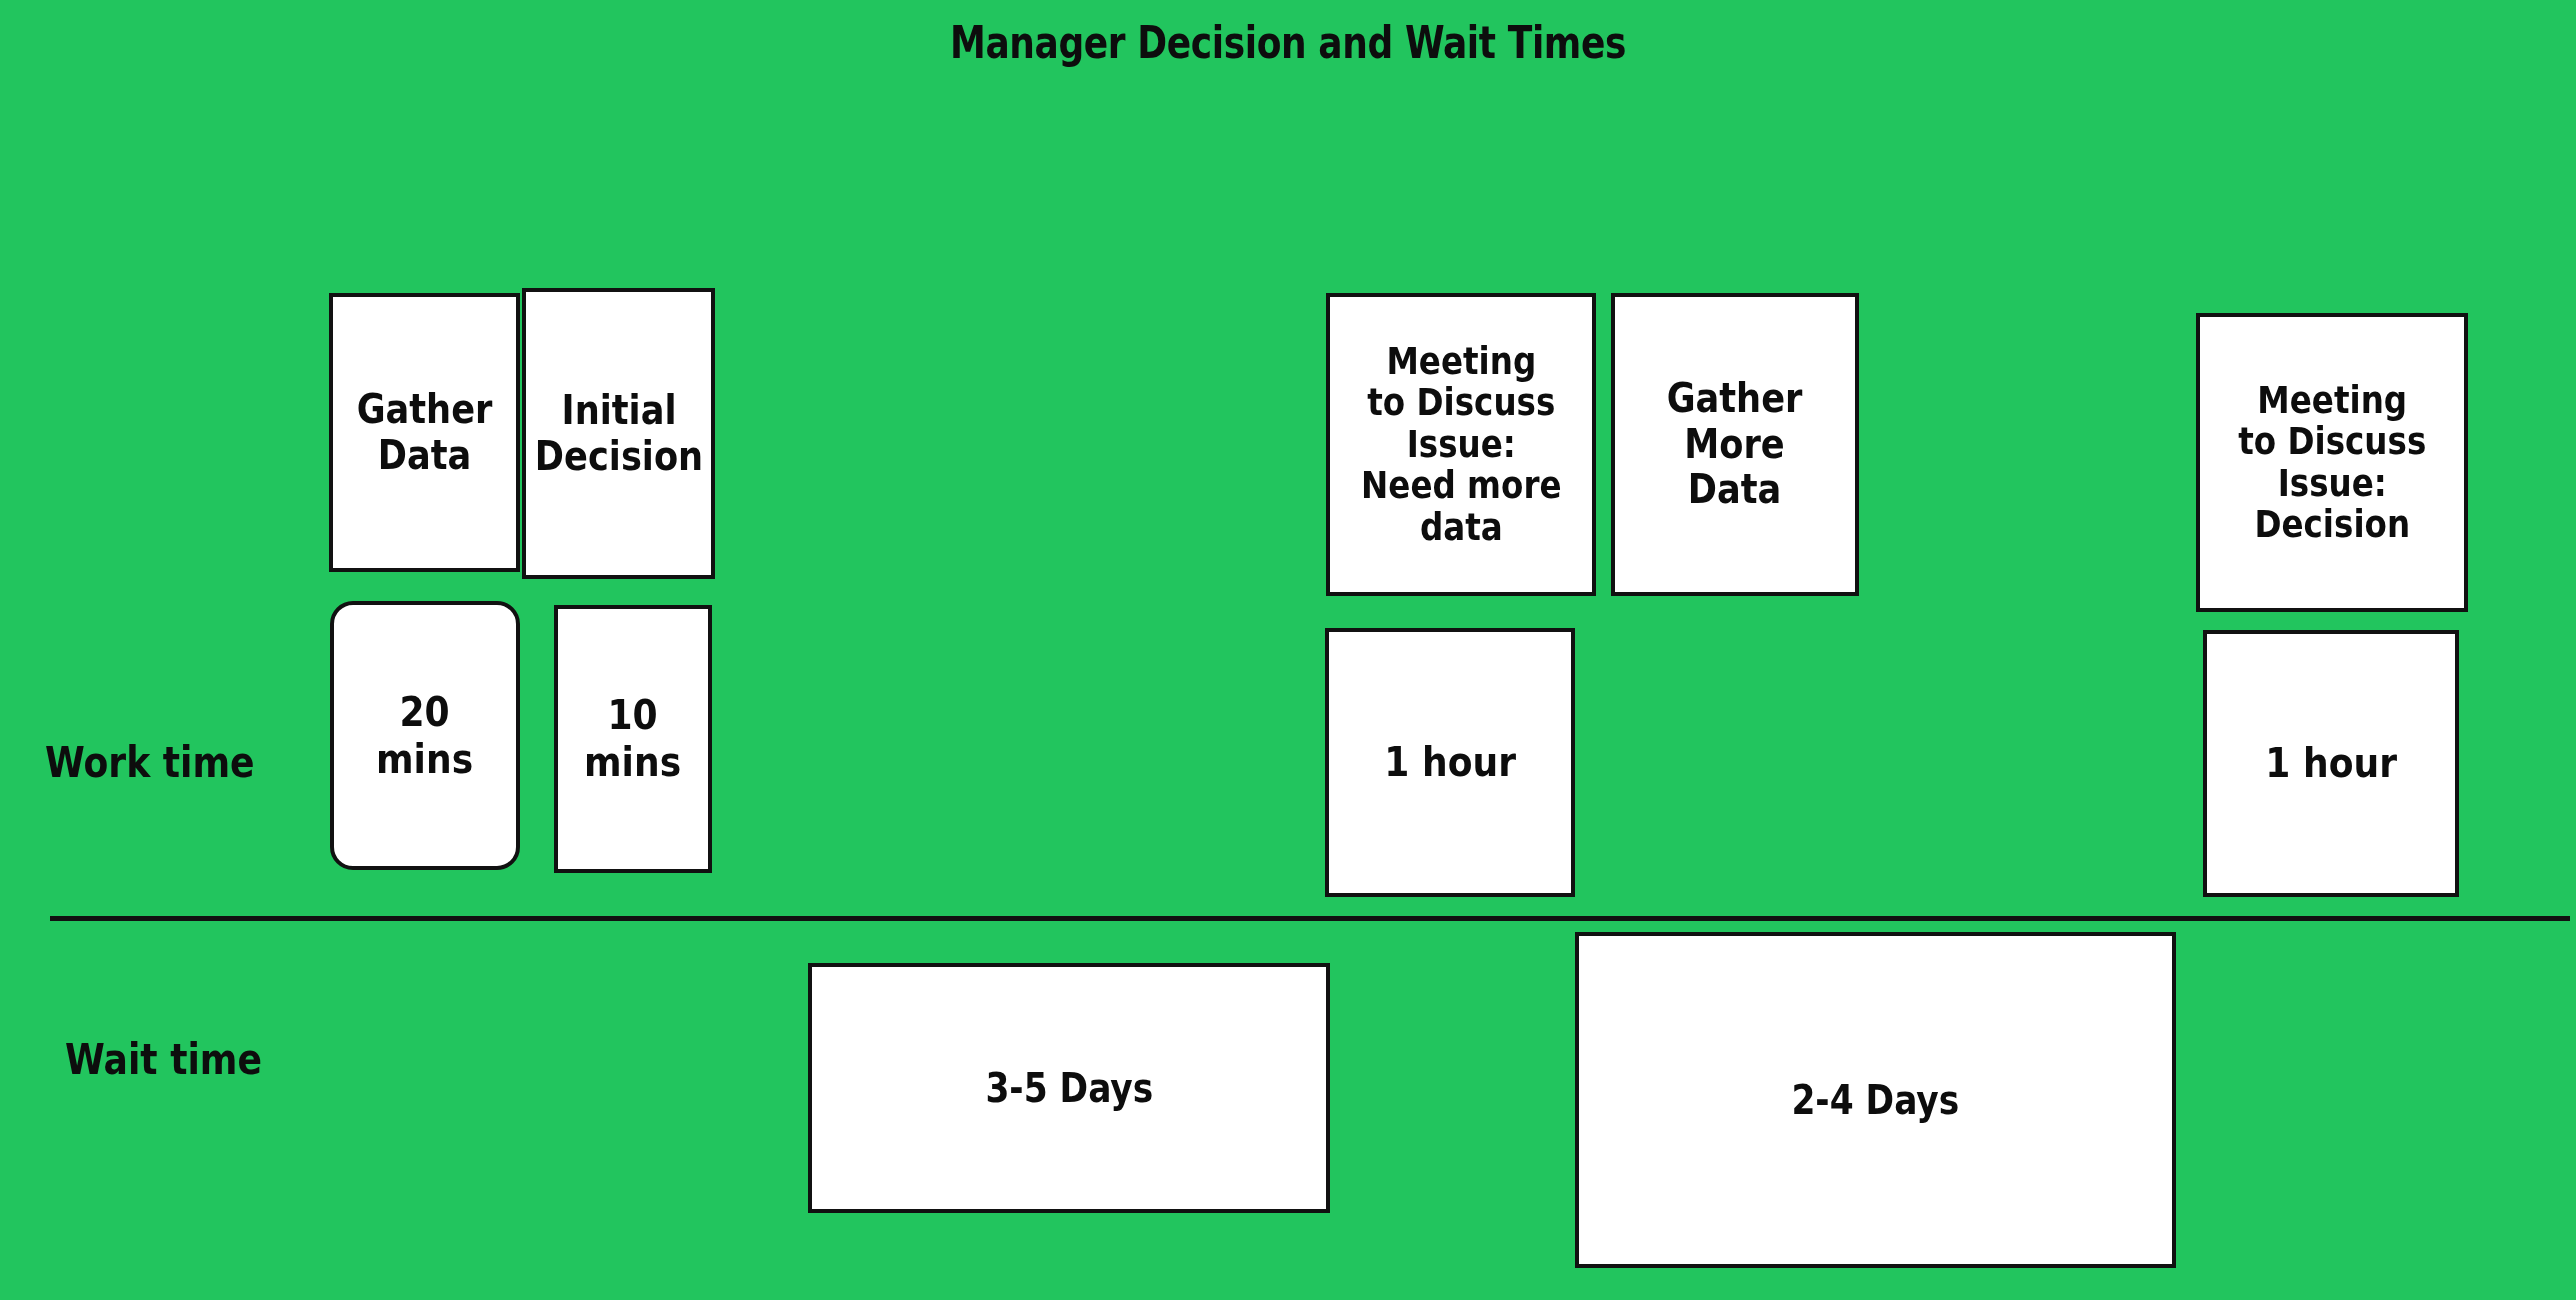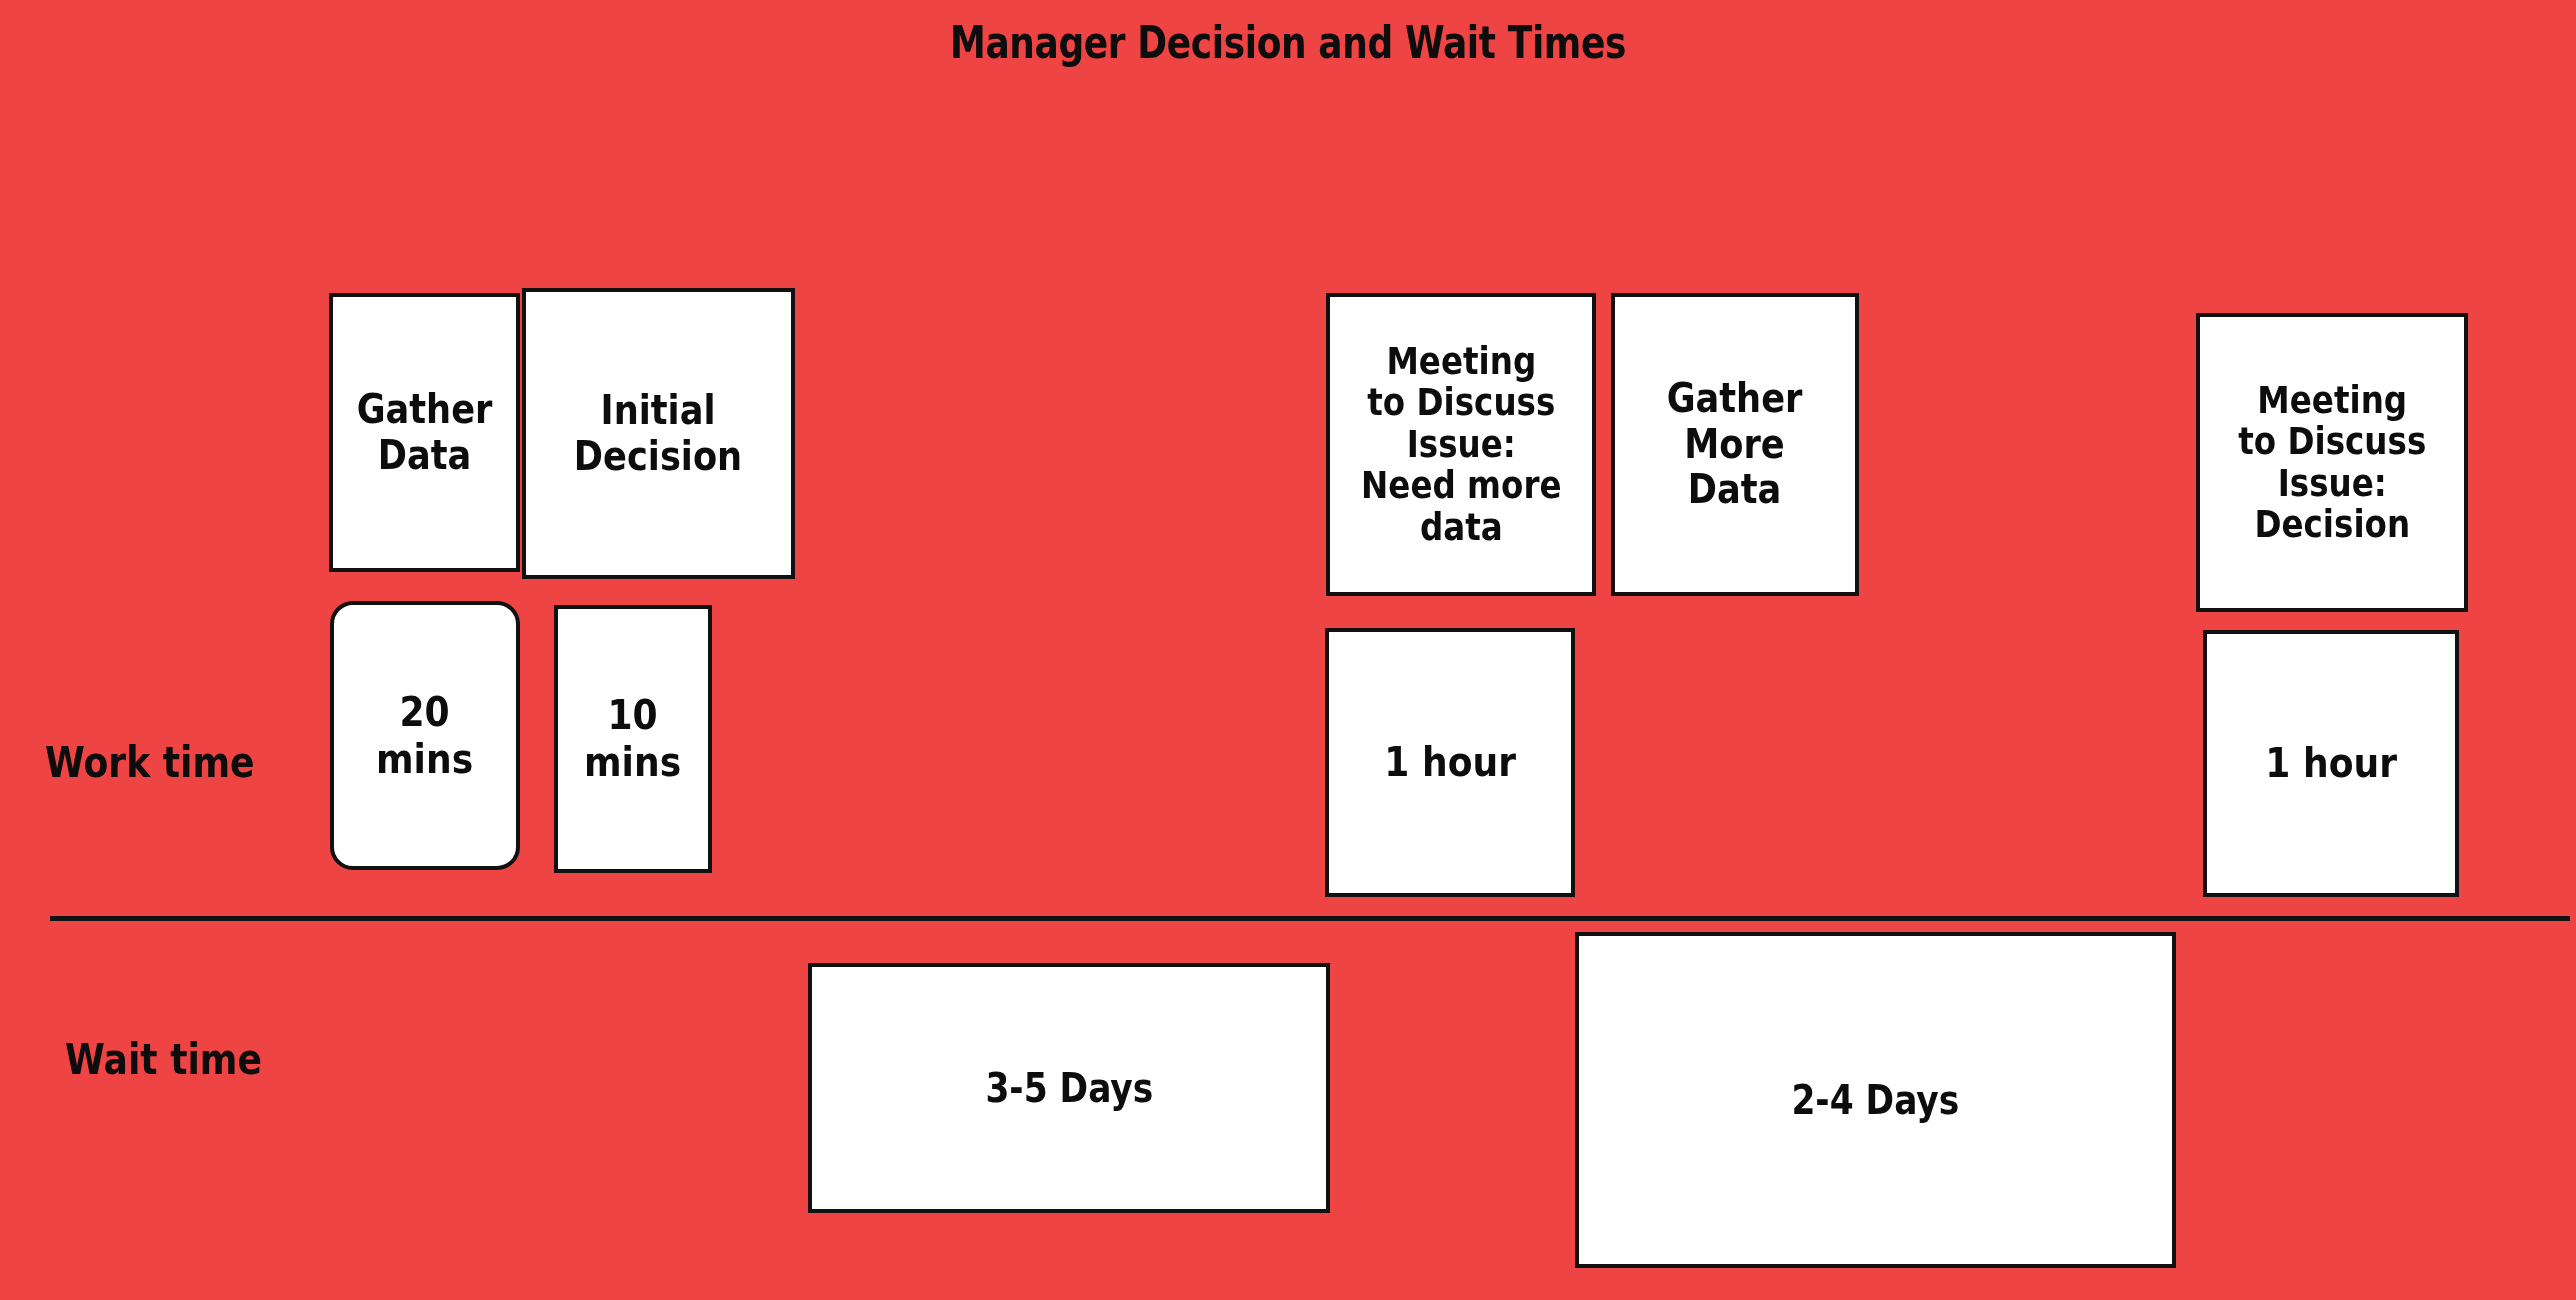--- a/index.html
+++ b/index.html
@@ -8,21 +8,21 @@
     padding: 0;
     background: #ffffff;
   }
   body {
     font-family: "DejaVu Sans", sans-serif;
   }
   #canvas {
     position: relative;
     width: 2576px;
     height: 1301px;
-    background: #ef4444;
+    background: #22c55e;
     overflow: hidden;
   }
 
   
   .title {
     position: absolute;
     left: 0;
     top: 16px;
     width: 2576px;
     text-align: center;
@@ -96,21 +96,21 @@
 
   <div class="title">Manager Decision and Wait Times</div>
 
   <div class="row-label" id="work-time-label">Work time</div>
 
   <div class="box task-box" style="left:329px; top:293px; width:191px; height:279px;">
     <span class="box-text">Gather
 Data</span>
   </div>
 
-  <div class="box task-box" style="left:522px; top:288px; width:273px; height:291px;">
+  <div class="box task-box" style="left:522px; top:288px; width:193px; height:291px;">
     <span class="box-text">Initial
 Decision</span>
   </div>
 
   <div class="box task-box compact" style="left:1326px; top:293px; width:270px; height:303px;">
     <span class="box-text">Meeting
 to Discuss
 Issue:
 Need more
 data</span>

